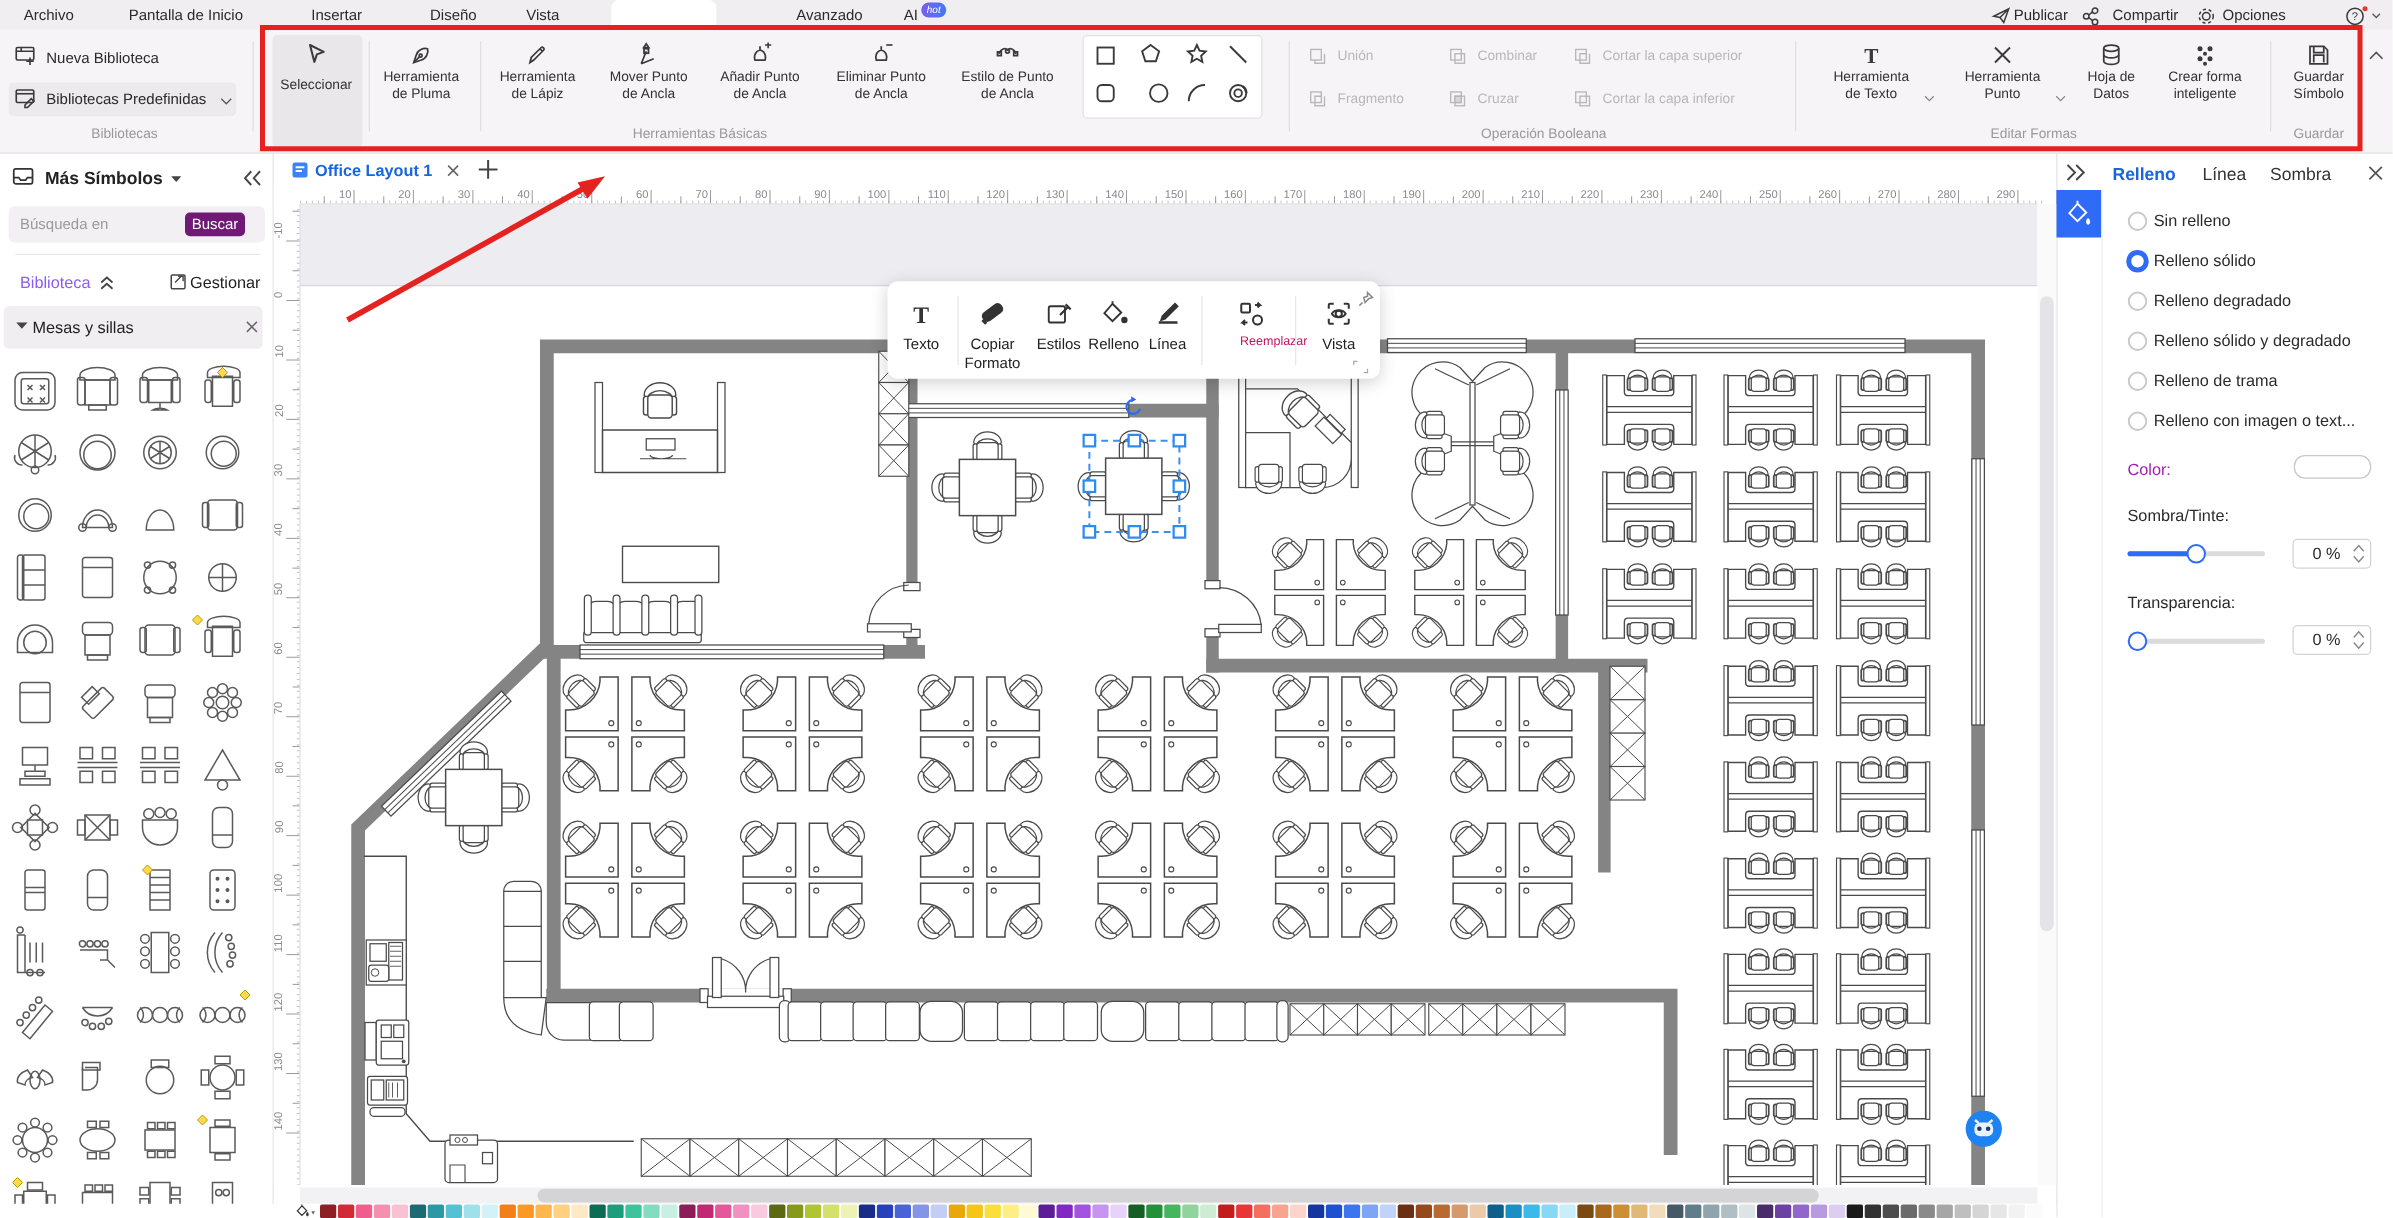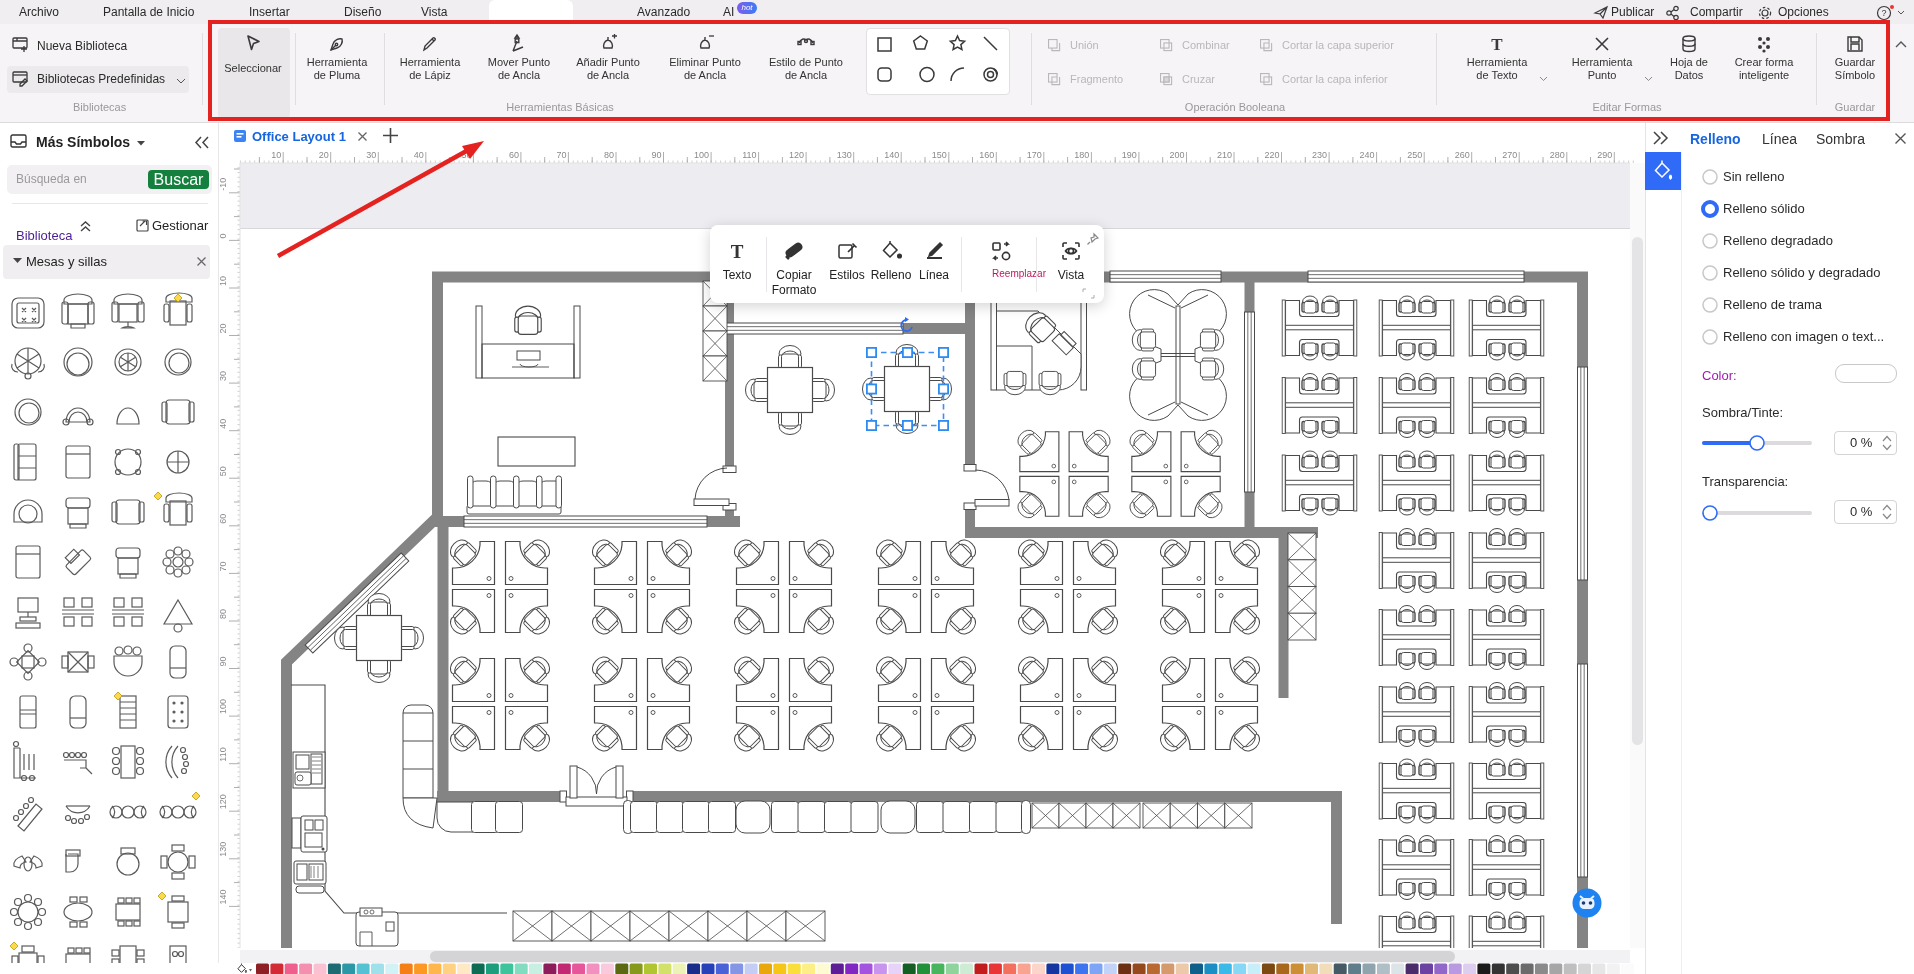--- a/index.html
+++ b/index.html
@@ -253,23 +253,23 @@
   </svg>
 <div class="abs" style="left:36px;top:134px;font-size:14px;font-weight:bold;color:#222">Más Símbolos</div>
 <svg style="left:137px;top:141px" width="8" height="5">
     <path d="M0 0 l4 4.5 l4 -4.5" fill="#444"></path>
   </svg>
 <svg style="left:194px;top:136px" width="16" height="13">
     <path d="M7 1 L2 6.5 L7 12 M14 1 L9 6.5 L14 12" stroke="#444" stroke-width="1.5" fill="none"></path>
   </svg>
 <div class="abs" style="left:7px;top:165px;width:205px;height:29px;background:#f2f0f2;border-radius:5px"></div>
 <div class="abs" style="left:16px;top:172px;font-size:12px;color:#9b999b">Búsqueda en</div>
-<div class="abs" style="left:148px;top:170px;width:61px;height:19px;background:#15803d;border-radius:4px;color:#fff;font-size:16px;text-align:center;line-height:19px">Buscar</div>
+<div class="abs" style="left:148px;top:170px;width:48px;height:19px;background:#701a75;border-radius:4px;color:#fff;font-size:12px;text-align:center;line-height:19px">Buscar</div>
 <div class="abs" style="left:12px;top:203px;width:196px;height:1px;background:#e8e6e8"></div>
-<div class="abs" style="left:16px;top:228px;font-size:13px;color:#4c1d95">Biblioteca</div>
+<div class="abs" style="left:16px;top:218px;font-size:13px;color:#8b5cf6">Biblioteca</div>
 <svg style="left:80px;top:221px" width="11" height="11">
     <path d="M1 5 L5.5 1 L10 5 M1 10 L5.5 6 L10 10" stroke="#444" stroke-width="1.4" fill="none"></path>
   </svg>
 <svg style="left:136px;top:219px" width="13" height="13" viewBox="0 0 13 13">
     <g fill="none" stroke="#444" stroke-width="1.2">
       <rect x="1" y="1" width="11" height="11" rx="1"></rect>
       <path d="M4 7 l5 -5 M6.5 2 h4 v4" stroke-width="1.1"></path>
     </g>
   </svg>
 <div class="abs" style="left:152px;top:218px;font-size:13px;color:#222">Gestionar</div>

